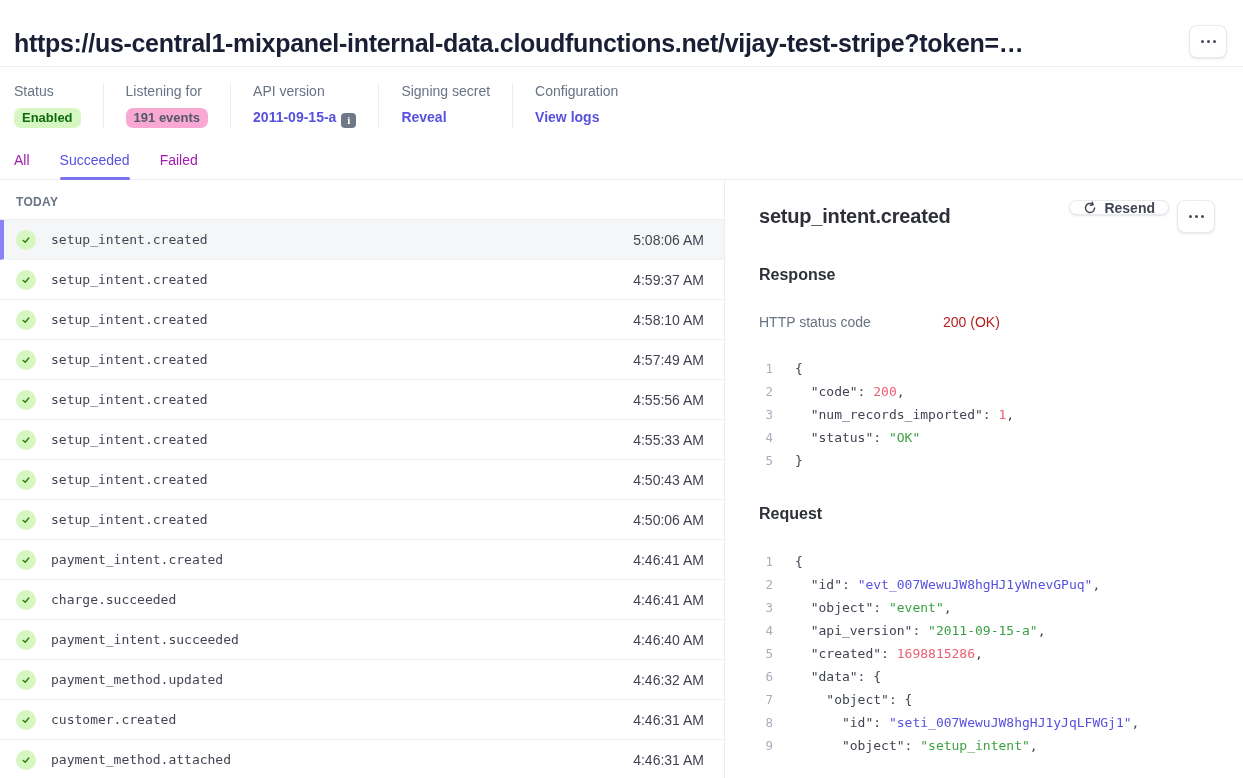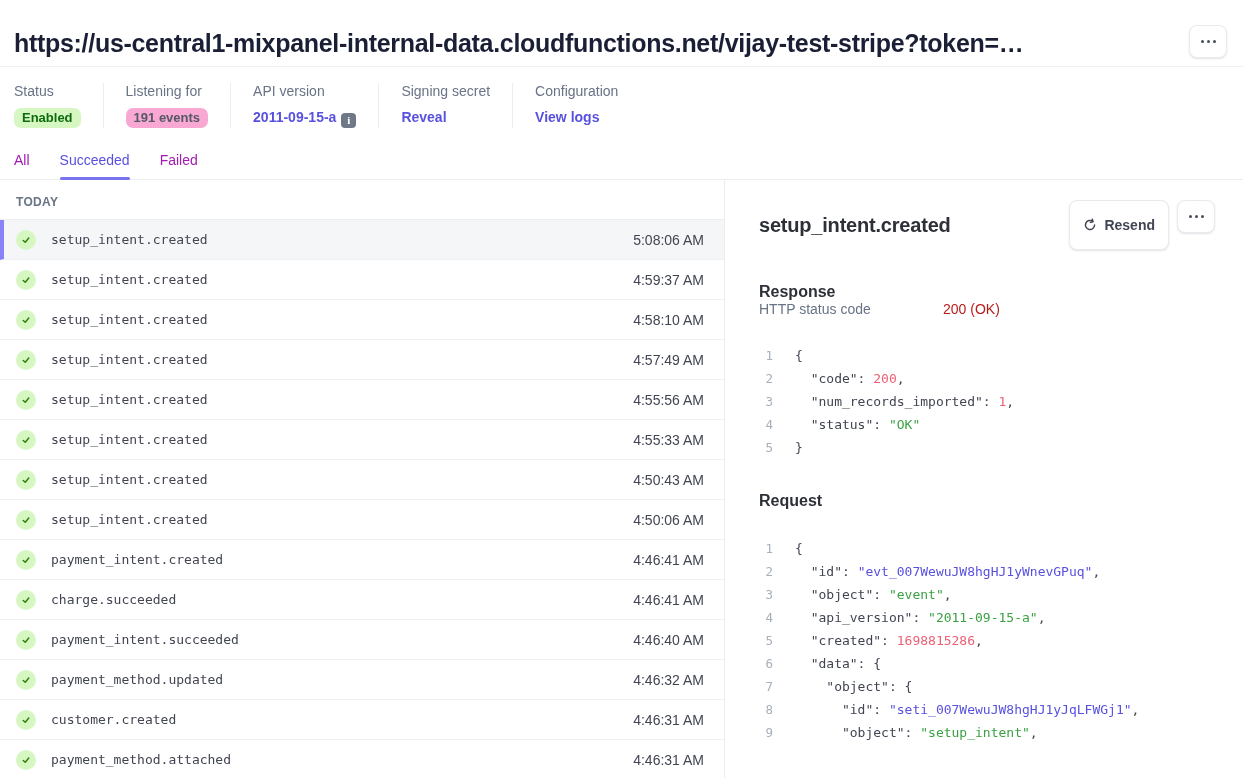--- a/index.html
+++ b/index.html
@@ -53,23 +53,23 @@
     display:flex; align-items:center; justify-content:center; flex:none; }
   .event-name { font-family:"DejaVu Sans Mono", monospace; font-size:13px; color:#414552;
     margin-left:15px; }
   .event-time { margin-left:auto; font-size:14px; color:#414552; }
 
   
   .detail-pane { flex:1; padding:20px 28px 0 34px; overflow:hidden; }
   .detail-header { display:flex; align-items:center; }
   .detail-title { font-size:20px; font-weight:700; color:#2e3038; letter-spacing:-0.2px; }
   .detail-actions { margin-left:auto; display:flex; gap:8px; }
-  .btn-resend { height:50px; padding:0 13px; }
+  .btn-resend { height:15px; padding:0 13px; }
   .section-heading { font-size:16px; font-weight:700; color:#2e3038; margin-top:33px; }
-  .kv-row { display:flex; font-size:14px; }
+  .kv-row { display:flex; margin-top:30px; font-size:14px; }
   .kv-label { width:184px; color:#687385; }
   .kv-value { color:#b91c1c; }
   .code-block { margin-top:27px; }
   .code-line { display:flex; font-family:"DejaVu Sans Mono", monospace; font-size:13px;
     line-height:23px; white-space:pre; }
   .line-no { width:14px; text-align:right; color:#a6afbb; flex:none; margin-right:22px;
     font-size:12.5px; }
   .tok-plain { color:#414552; }
   .tok-num { color:#ed5f74; }
   .tok-str { color:#3ba143; }

